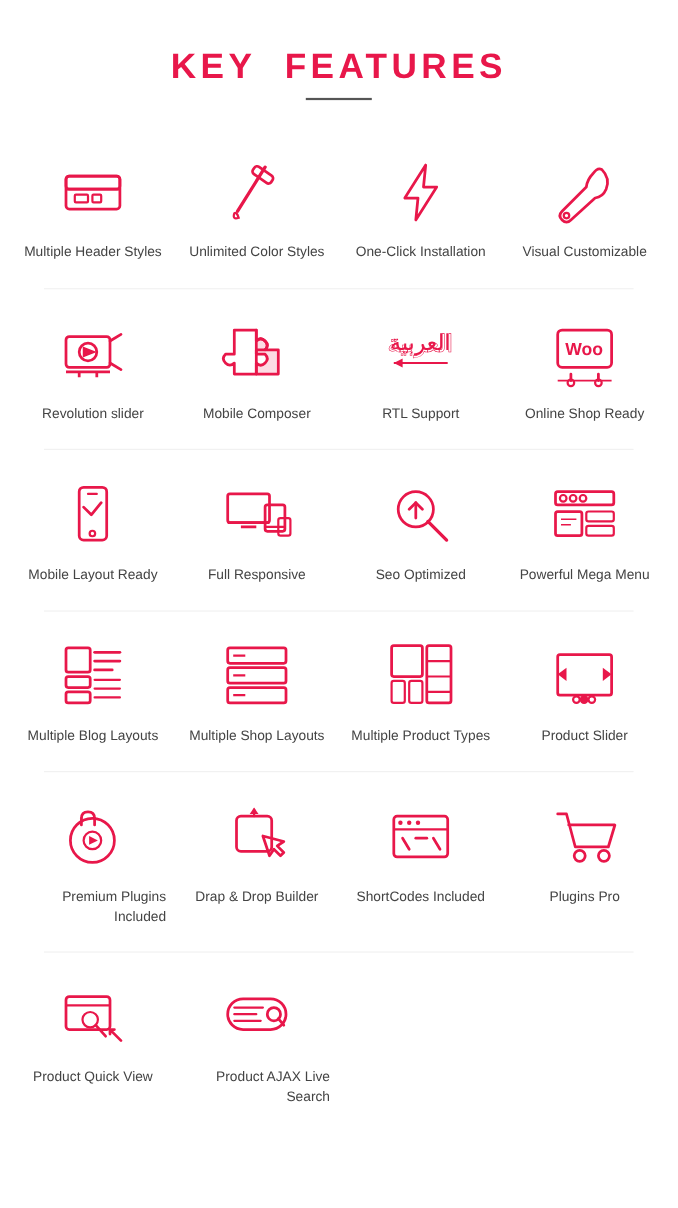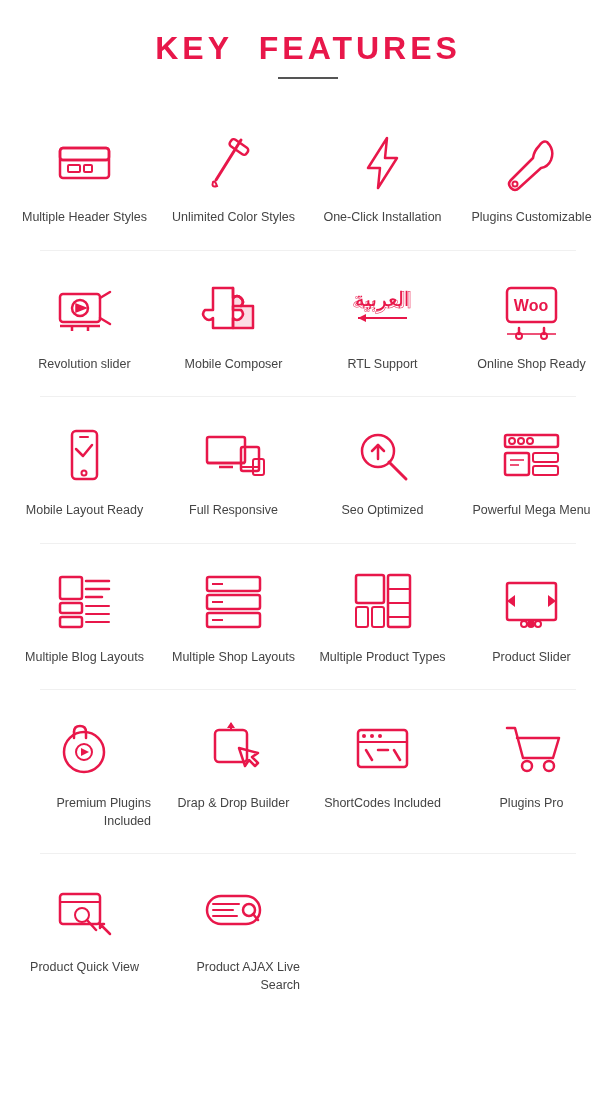--- a/index.html
+++ b/index.html
@@ -20,20 +20,21 @@
       text-align: center;
       margin-bottom: 10px;
     }
 
     .title-section h1 {
       font-size: 32px;
       font-weight: 400;
       letter-spacing: 4px;
       color: #555;
       text-transform: uppercase;
+      margin-top: 12px;
     }
 
     .title-section h1 span {
       color: #e8174a;
       font-weight: 700;
     }
 
     .title-divider {
       width: 60px;
       height: 2px;
@@ -133,21 +134,21 @@
       <span class="feature-label">One-Click Installation</span>
     </div>
 
     <div class="feature-item">
       <div class="feature-icon">
         <svg viewBox="0 0 65 65" fill="none" xmlns="http://www.w3.org/2000/svg">
           <path d="M48 12 Q56 20 52 30 Q49 37 42 38 L20 58 Q16 62 12 58 Q8 54 12 50 L34 28 Q35 21 40 16 Q44 10 48 12Z" stroke="#e8174a" stroke-width="2.5" fill="none" stroke-linejoin="round"></path>
           <circle cx="16" cy="54" r="2.5" stroke="#e8174a" stroke-width="2" fill="none"></circle>
         </svg>
       </div>
-      <span class="feature-label">Plugins Customizable</span>
+      <span class="feature-label">Visual Customizable</span>
     </div>
 
     <div class="row-separator"></div>
 
     <div class="feature-item">
       <div class="feature-icon">
         <svg viewBox="0 0 65 65" fill="none" xmlns="http://www.w3.org/2000/svg">
           <rect x="8" y="18" width="40" height="28" rx="3" stroke="#e8174a" stroke-width="2.5" fill="none"></rect>
           <circle cx="28" cy="32" r="8" stroke="#e8174a" stroke-width="2.5" fill="none"></circle>
           <polygon points="24,28 24,36 34,32" stroke="#e8174a" stroke-width="1.5" fill="#e8174a"></polygon>

